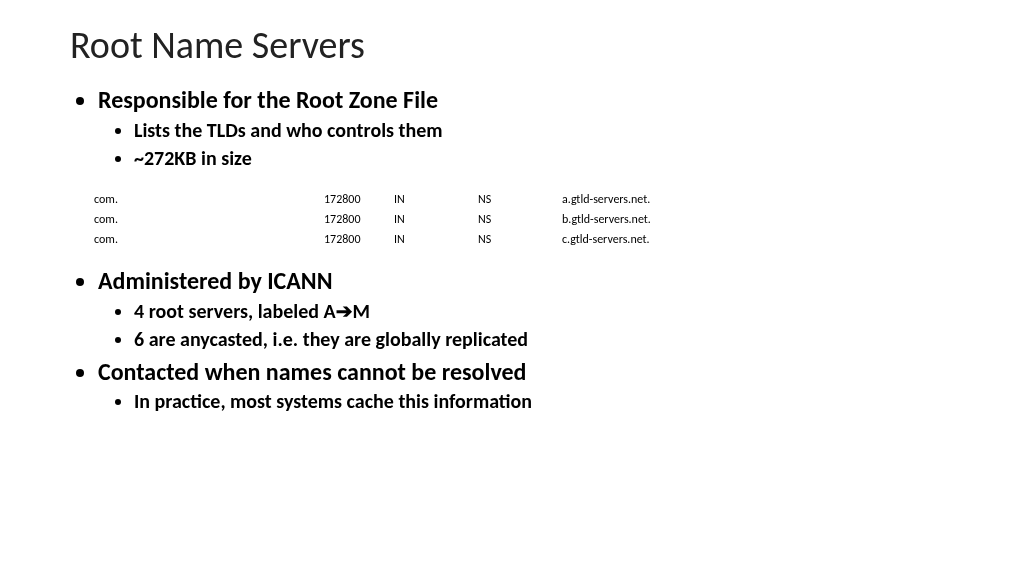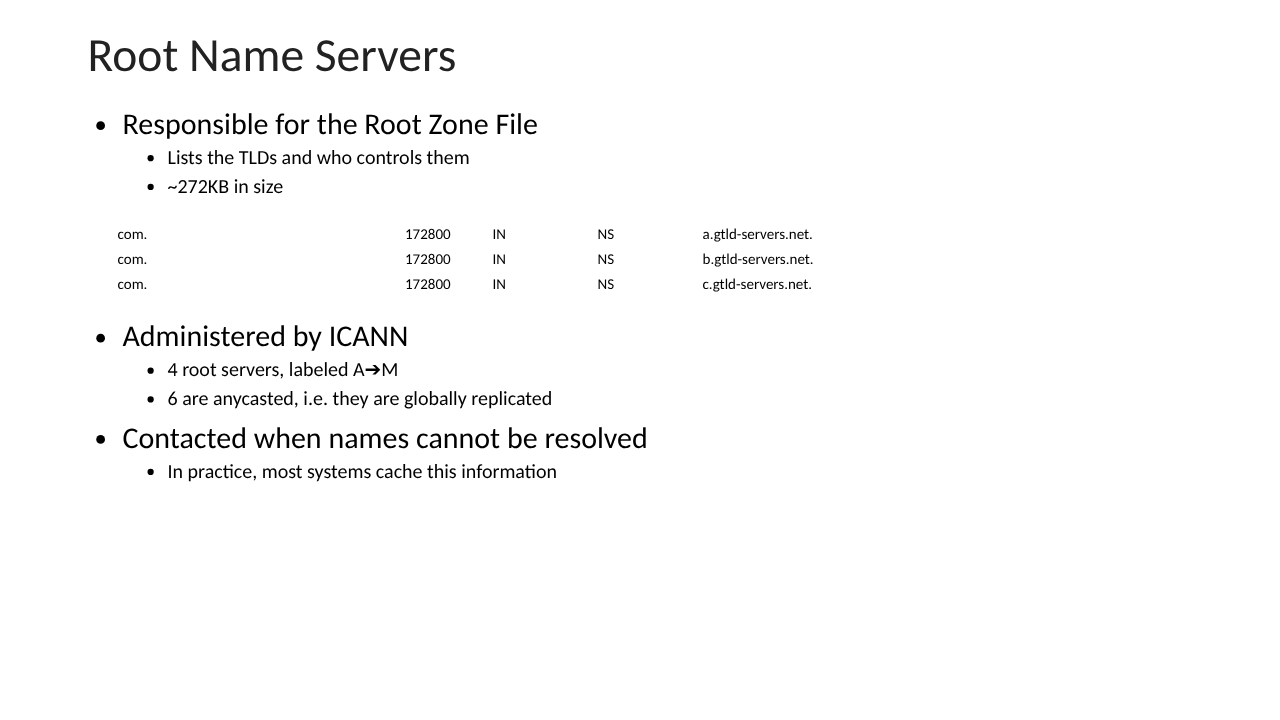--- a/index.html
+++ b/index.html
@@ -29,28 +29,29 @@
   ul.lvl1 {
     list-style-type: disc;
     margin: 0 0 0 6px;
     padding-left: 22px;
   }
   ul.lvl1 > li {
     font-size: 24px;
     line-height: 1.2;
     margin-top: 6px;
     margin-bottom: 2px;
+    font-weight: bold;
   }
   ul.lvl2 {
     list-style-type: disc;
     margin: 2px 0 0 14px;
     padding-left: 22px;
   }
   ul.lvl2 > li {
-    font-size: 16px;
+    font-size: 20px;
     line-height: 1.3;
     margin-top: 2px;
   }
   .zone-table {
     margin: 18px 0 18px 24px;
     border-collapse: collapse;
   }
   .zone-table td {
     font-size: 12px;
     padding: 3px 0;

